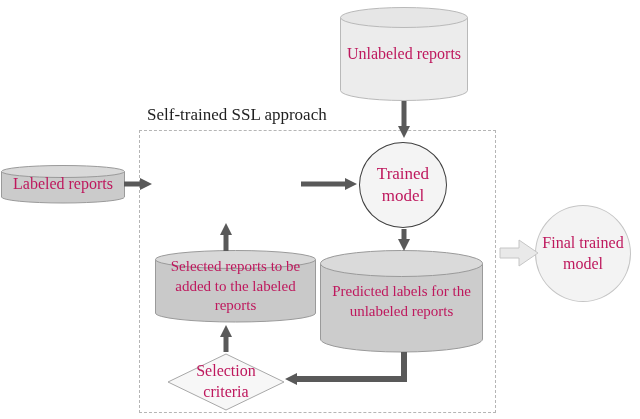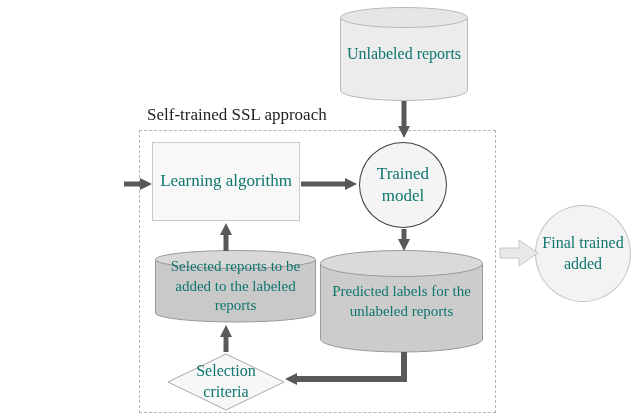--- a/index.html
+++ b/index.html
@@ -3,21 +3,21 @@
 <meta charset="utf-8">
 <style>
   html,body{margin:0;padding:0;background:#ffffff;}
   #canvas{
     position:relative;width:640px;height:419px;background:#ffffff;overflow:hidden;
     font-family:"Liberation Serif",serif;color:#1f1f1f;
   }
   .node{position:absolute;}
   .label{
     position:absolute;inset:0;display:flex;align-items:center;justify-content:center;
-    text-align:center;white-space:pre-line;line-height:1.3;color:#0f766e;
+    text-align:center;white-space:pre-line;line-height:1.3;color:#be185d;
     pointer-events:none;
   }
   .t-17{font-size:17px;}
   .t-16{font-size:16px;}
   .t-15{font-size:15px;}
   .dashed-frame{
     position:absolute;left:139px;top:130px;width:357px;height:283px;
     border:1px dashed #b5b5b5;box-sizing:border-box;
   }
   .rect-node{
@@ -44,24 +44,28 @@
   <div class="title t-17">Self-trained SSL approach</div>
 
   <div class="node" style="left:340px;top:7px;width:128px;height:94px;">
     <svg width="128" height="94">
       <path d="M0.5,10.5 V83.5 A63.5,10 0 0 0 127.5,83.5 V10.5" fill="#ececec" stroke="#b9b9b9"></path>
       <ellipse cx="64" cy="10.5" rx="63.5" ry="10" fill="#e6e6e6" stroke="#b9b9b9"></ellipse>
     </svg>
     <div class="label t-16">Unlabeled reports</div>
   </div>
 
+  <div class="node" style="left:1px;top:165px;width:124px;height:39px;">
+    <svg width="124" height="39">
+      <path d="M0.5,6.5 V32 A61.5,6 0 0 0 123.5,32 V6.5" fill="#cbcbcb" stroke="#9a9a9a"></path>
+      <ellipse cx="62" cy="6.5" rx="61.5" ry="6" fill="#d9d9d9" stroke="#9a9a9a"></ellipse>
+    </svg>
+    <div class="label t-16">Labeled reports</div>
+  </div>
 
-  <div class="node rect-node" style="left:152px;top:142px;width:148px;height:79px;">
-    <div class="label t-17">Learning algorithm</div>
-  </div>
 
   <div id="trained-model" class="node circle-node" style="left:359px;top:142px;width:88px;height:86px;">
     <div class="label t-17">Trained
 model</div>
   </div>
 
   <div class="node" style="left:147px;top:250px;width:161px;height:73px;margin-left:8px;">
     <svg width="161" height="73">
       <path d="M0.5,9.5 V63 A80,9 0 0 0 160.5,63 V9.5" fill="#c9c9c9" stroke="#9a9a9a"></path>
       <ellipse cx="80.5" cy="9.5" rx="80" ry="9" fill="#d8d8d8" stroke="#9a9a9a"></ellipse>
@@ -83,21 +87,21 @@
   <div class="node" style="left:167px;top:353px;width:118px;height:58px;">
     <svg width="118" height="58">
       <polygon points="59,1 117,29 59,57 1,29" fill="#f7f7f7" stroke="#a8a8a8"></polygon>
     </svg>
     <div class="label t-16">Selection
 criteria</div>
   </div>
 
   <div id="final-model" class="node circle-node" style="left:535px;top:205px;width:96px;height:97px;">
     <div class="label t-16">Final trained
-added</div>
+model</div>
   </div>
 
   <svg class="arrow-layer" width="640" height="419">
     <g stroke="#595959" stroke-width="5" fill="#595959">
 
       <g>
         <line x1="124" y1="184" x2="141" y2="184"></line>
         <polygon points="152,184 140,178 140,190" stroke="none"></polygon>
       </g>
 

